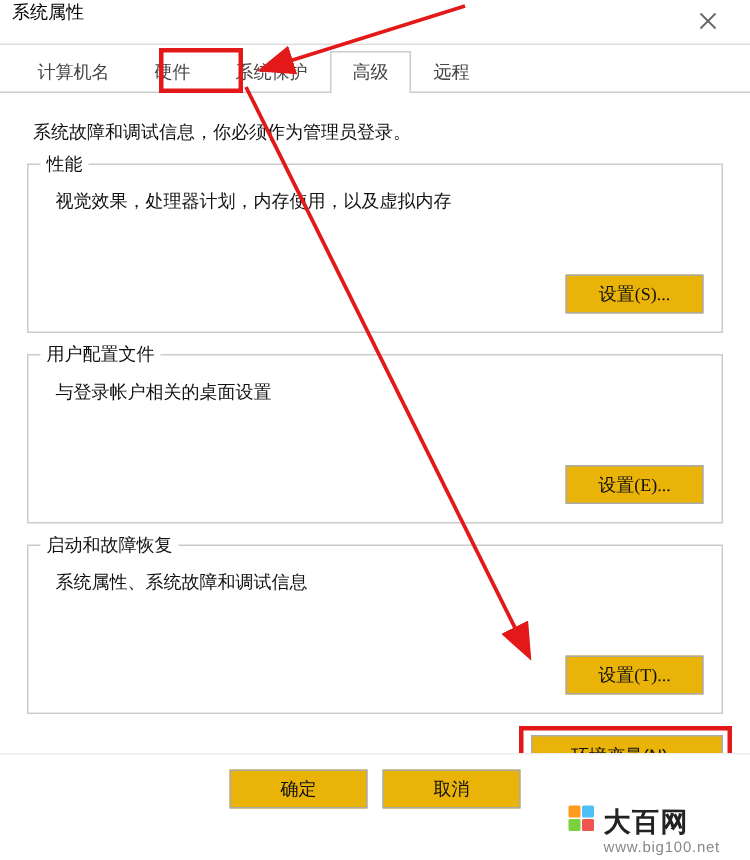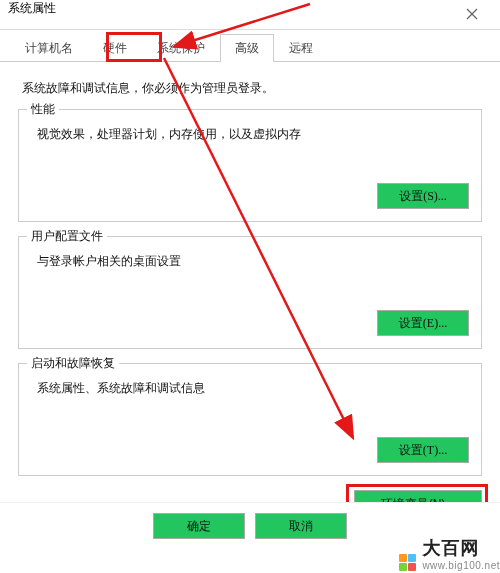--- a/index.html
+++ b/index.html
@@ -78,21 +78,21 @@
     font-size: 12px;
     color: #111;
   }
   .group-desc { margin: 6px 0 40px 6px; color: #111; }
   .group .btn-row { display: flex; justify-content: flex-end; }
   button.win {
     min-width: 92px;
     height: 26px;
     padding: 0 14px;
     border: 1px solid #aaa;
-    background: #22c55e;
+    background: #eab308;
     font-size: 12px;
     font-family: inherit;
     color: #111;
     cursor: pointer;
   }
   .envvar-row {
     display: flex;
     justify-content: flex-end;
     padding: 0 18px;
     margin-top: 2px;
@@ -124,24 +124,24 @@
     background: #fff;
   }
   .arrow-svg {
     position: absolute;
     top: 0; left: 0;
     width: 500px; height: 573px;
     pointer-events: none;
   }
   .watermark {
     position: absolute;
-    right: 0;
+    right: 20px;
     bottom: 2px;
     display: flex;
-    align-items: flex-end;
+    align-items: flex-start;
     gap: 6px;
     font-size: 11px;
     color: #333;
   }
   .watermark .logo {
     display: flex;
     flex-wrap: wrap;
     width: 18px; height: 18px;
   }
   .watermark .logo span { width: 8px; height: 8px; margin: 0.5px; border-radius: 1px; }

